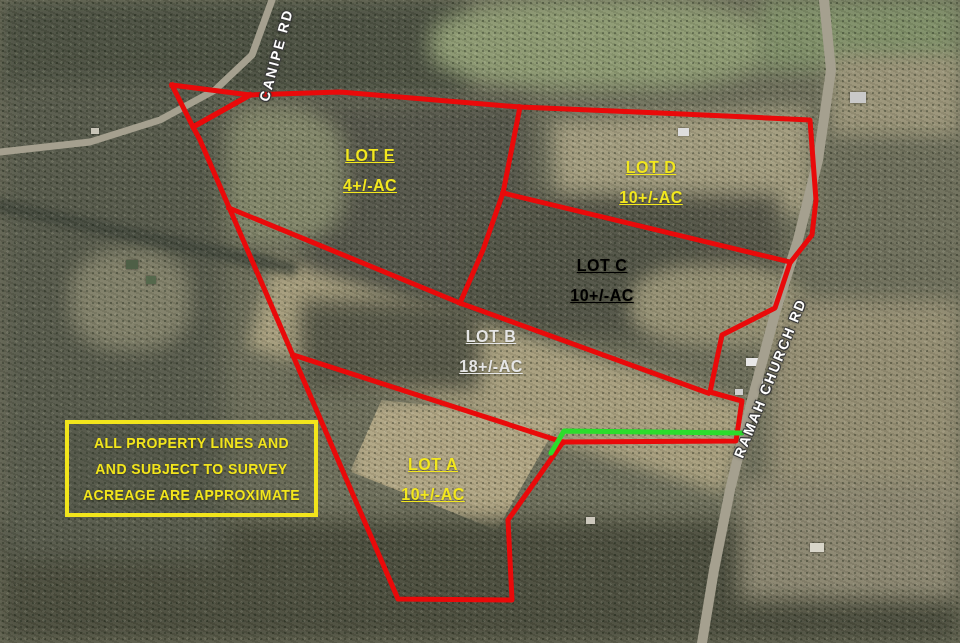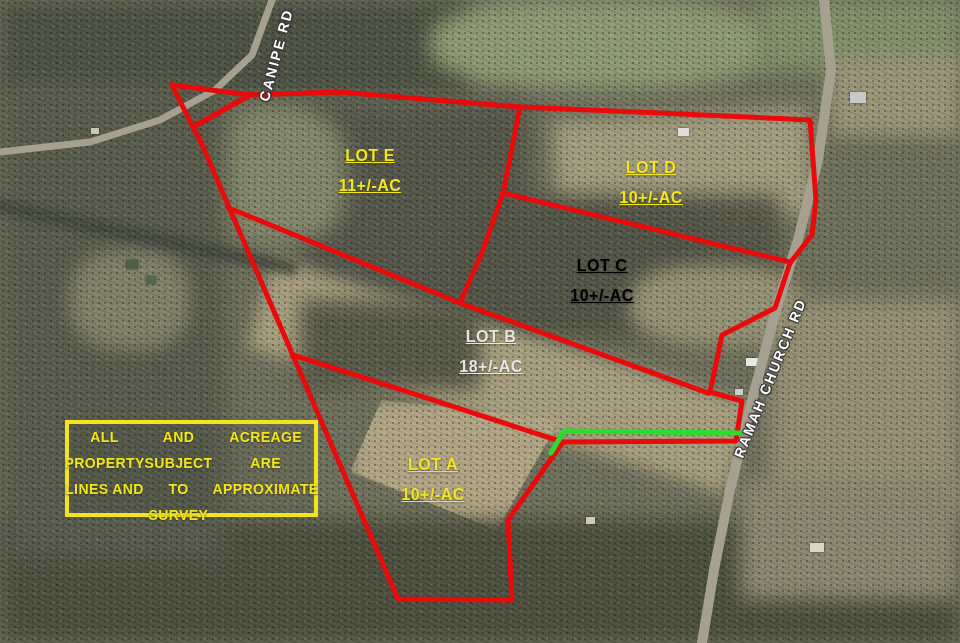--- a/index.html
+++ b/index.html
@@ -25,21 +25,21 @@
   }
   .road-label{
     position:absolute;z-index:5;font-weight:bold;font-size:14px;
     letter-spacing:2px;white-space:nowrap;color:#fff;
     text-shadow:-1px -1px 0 #3a3a3a,1px -1px 0 #3a3a3a,-1px 1px 0 #3a3a3a,1px 1px 0 #3a3a3a,0 0 4px #222;
   }
   .road-label.canipe{left:276px;top:55px;transform:translate(-50%,-50%) rotate(-75deg);}
   .road-label.ramah{left:770px;top:378px;transform:translate(-50%,-50%) rotate(-68deg);}
   .disclaimer{
     position:absolute;z-index:6;left:65px;top:420px;width:245px;height:89px;
-    border:4px solid #f2e51c;display:flex;flex-direction:row;justify-content:center;
+    border:4px solid #f2e51c;display:flex;flex-direction:column;justify-content:center;
     text-align:center;font-weight:bold;font-size:14px;line-height:26px;letter-spacing:.4px;
     background:rgba(70,72,58,.15);
     text-shadow:0 1px 2px rgba(30,30,15,.6);
   }
 </style>
 </head>
 <body>
 
 <div class="map">
 
@@ -88,21 +88,21 @@
       <polyline points="503,193 483,250 460,303" fill="none" stroke="#e90a0a" stroke-width="5" stroke-linejoin="round" stroke-linecap="square"></polyline>
       <polyline points="229,208 460,303" fill="none" stroke="#e90a0a" stroke-width="5" stroke-linejoin="round" stroke-linecap="square"></polyline>
       <polyline points="460,303 708,393" fill="none" stroke="#e90a0a" stroke-width="5" stroke-linejoin="round" stroke-linecap="square"></polyline>
       <polyline points="293,355 563,442" fill="none" stroke="#e90a0a" stroke-width="5" stroke-linejoin="round" stroke-linecap="square"></polyline>
       <polyline points="551,453 564,431 742,433" fill="none" stroke="#2cdc2c" stroke-width="5" stroke-linejoin="round" stroke-linecap="round"></polyline>
     </svg>
 
   <div class="labels" id="lot-labels">
       <div class="lot-label" style="left: 370px; top: 171px; color: rgb(242, 231, 31);">
         <div>LOT E</div>
-        <div>11+/-AC</div>
+        <div>4+/-AC</div>
       </div>
       <div class="lot-label" style="left: 651px; top: 183px; color: rgb(242, 231, 31);">
         <div>LOT D</div>
         <div>10+/-AC</div>
       </div>
       <div class="lot-label" style="left: 602px; top: 281px; color: #000000;">
         <div>LOT C</div>
         <div>10+/-AC</div>
       </div>
       <div class="lot-label" style="left: 459px; top: 352px; color: #e5e5e5; margin-left: 32px;">

